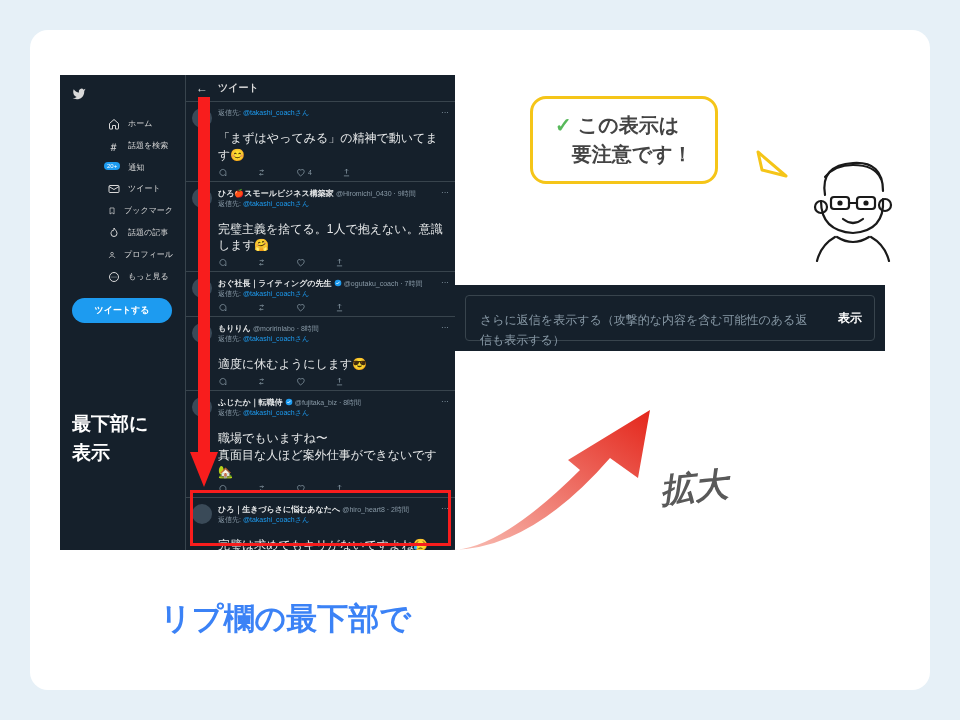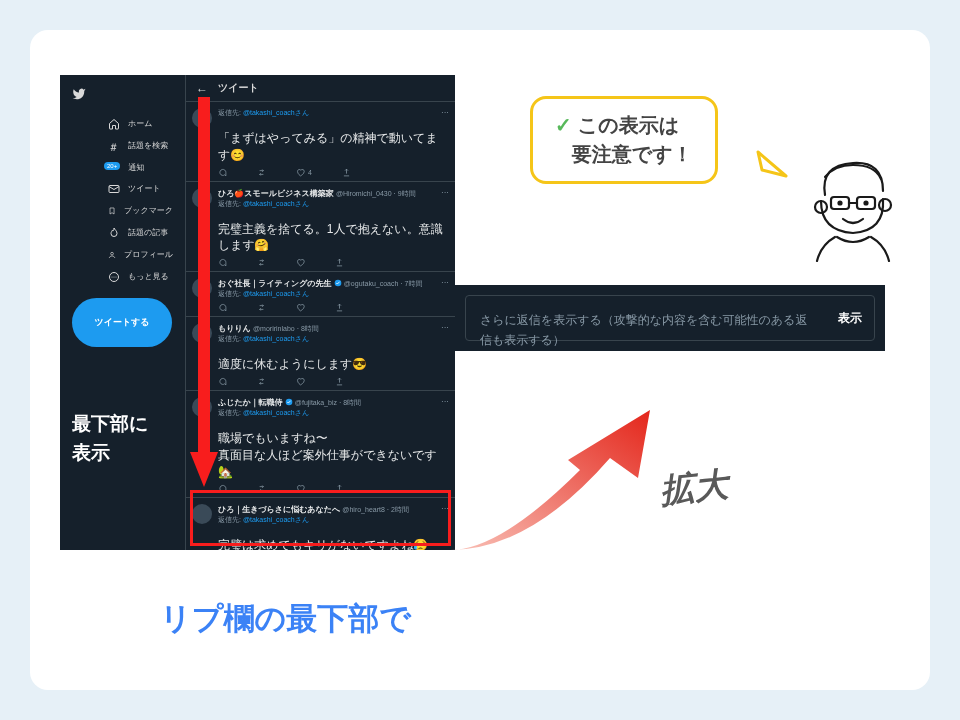--- a/index.html
+++ b/index.html
@@ -46,21 +46,21 @@
   .tw .nav-item .ic { width: 12px; height: 12px; display: inline-block; }
   .tw .nav-item .badge {
     background: #1d9bf0; color: #fff; border-radius: 8px;
     font-size: 6px; padding: 1px 3px; margin-left: -4px;
   }
   .tw .tweet-btn {
     margin: 10px 8px 0 8px;
     background: #1d9bf0; color: #fff;
     border-radius: 999px;
     text-align: center;
-    padding: 18px 0;
+    padding: 6px 0;
     font-size: 9px; font-weight: bold;
     width: 100px;
   }
   .tw .feed {
     position: absolute;
     left: 125px; top: 0; right: 0; bottom: 0;
     border-left: 1px solid #38444d;
   }
   .tw .feed-header {
     display: flex; align-items: center; gap: 10px;

